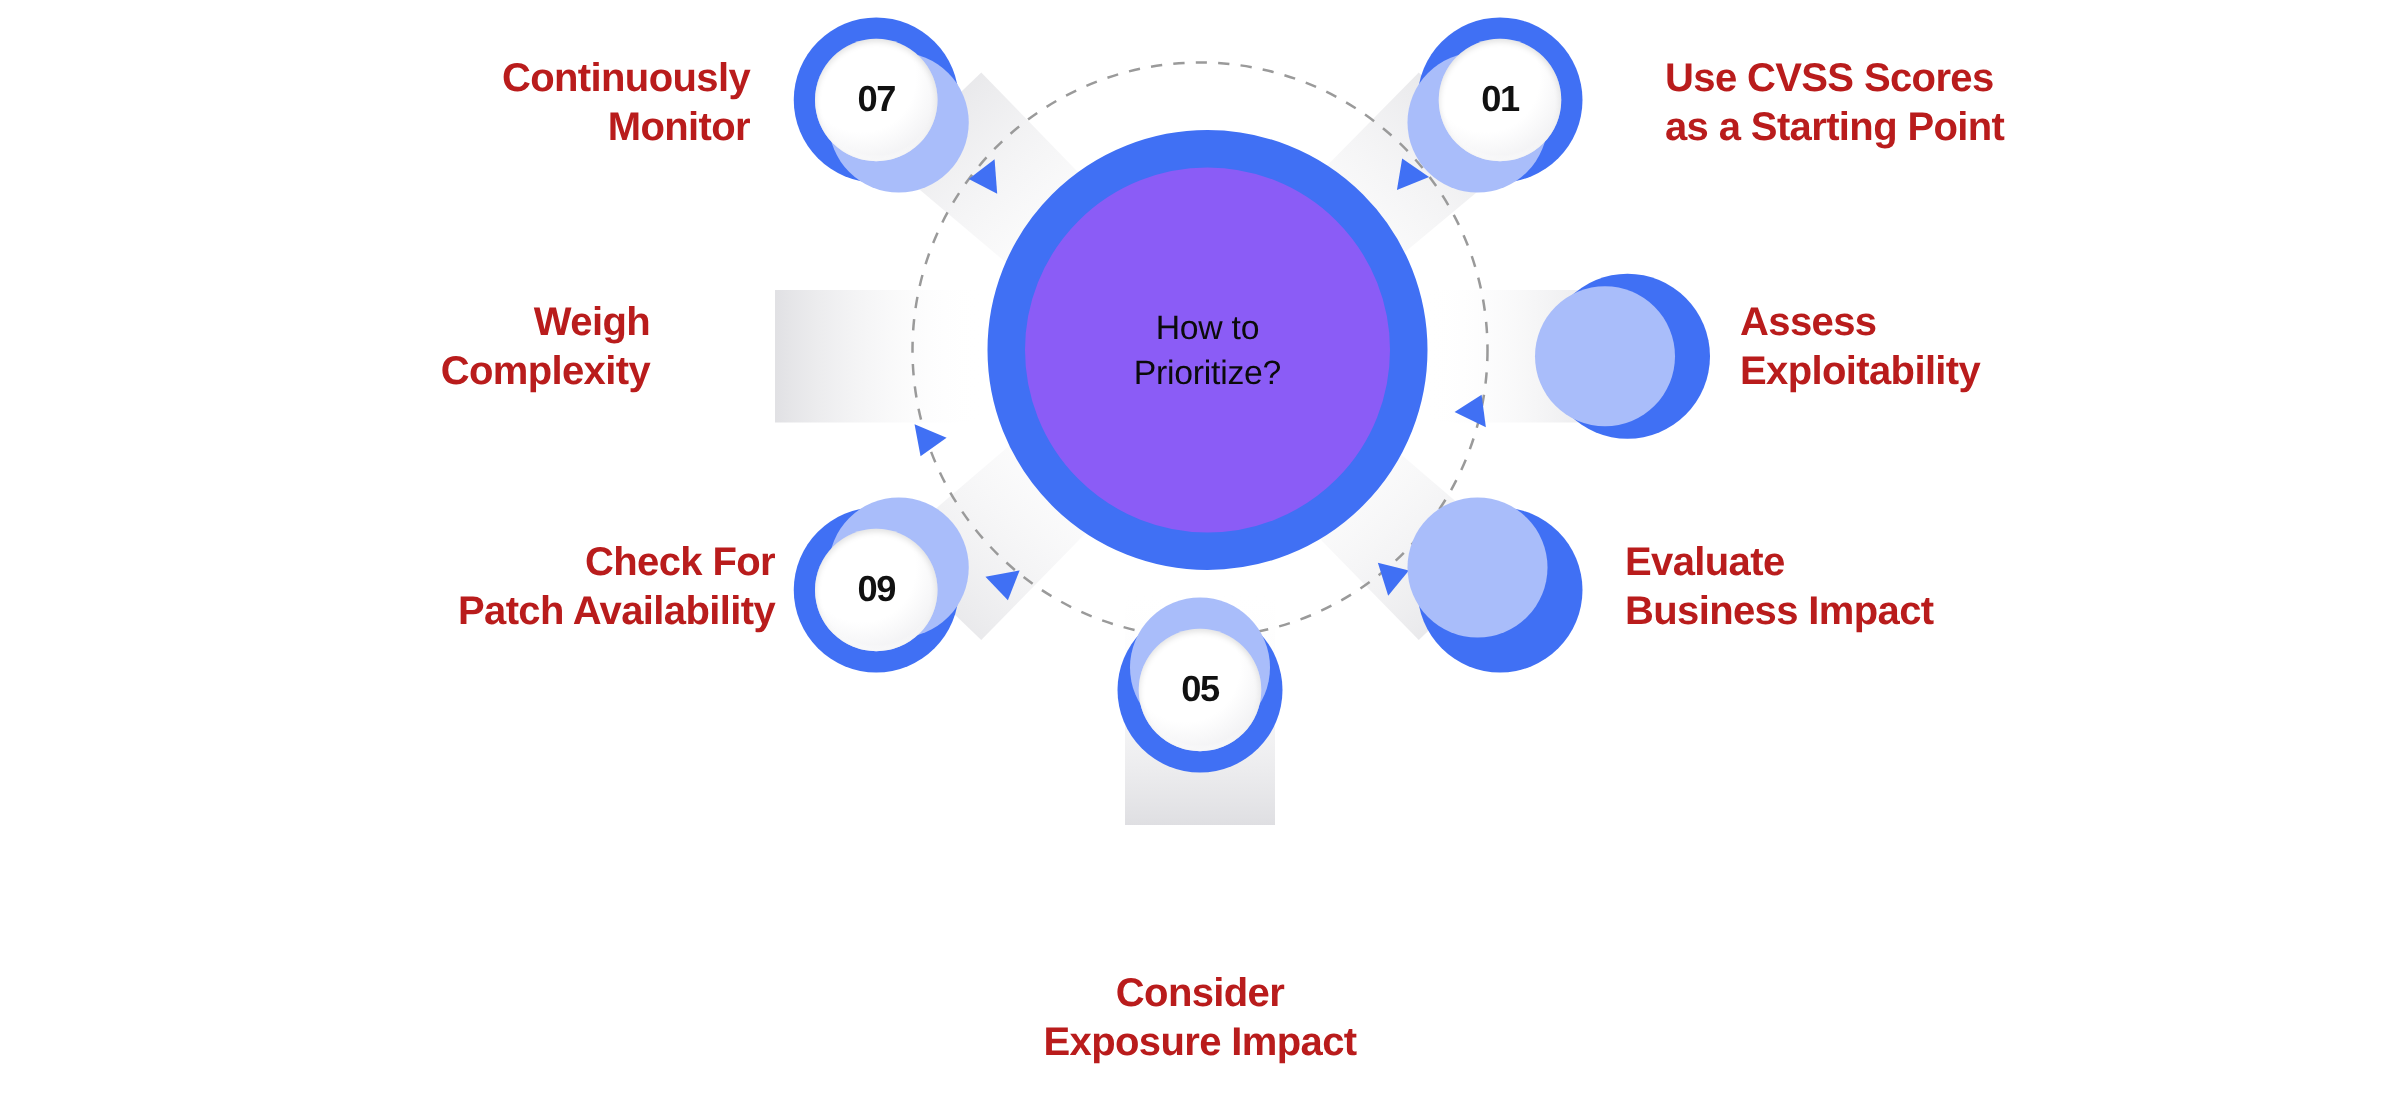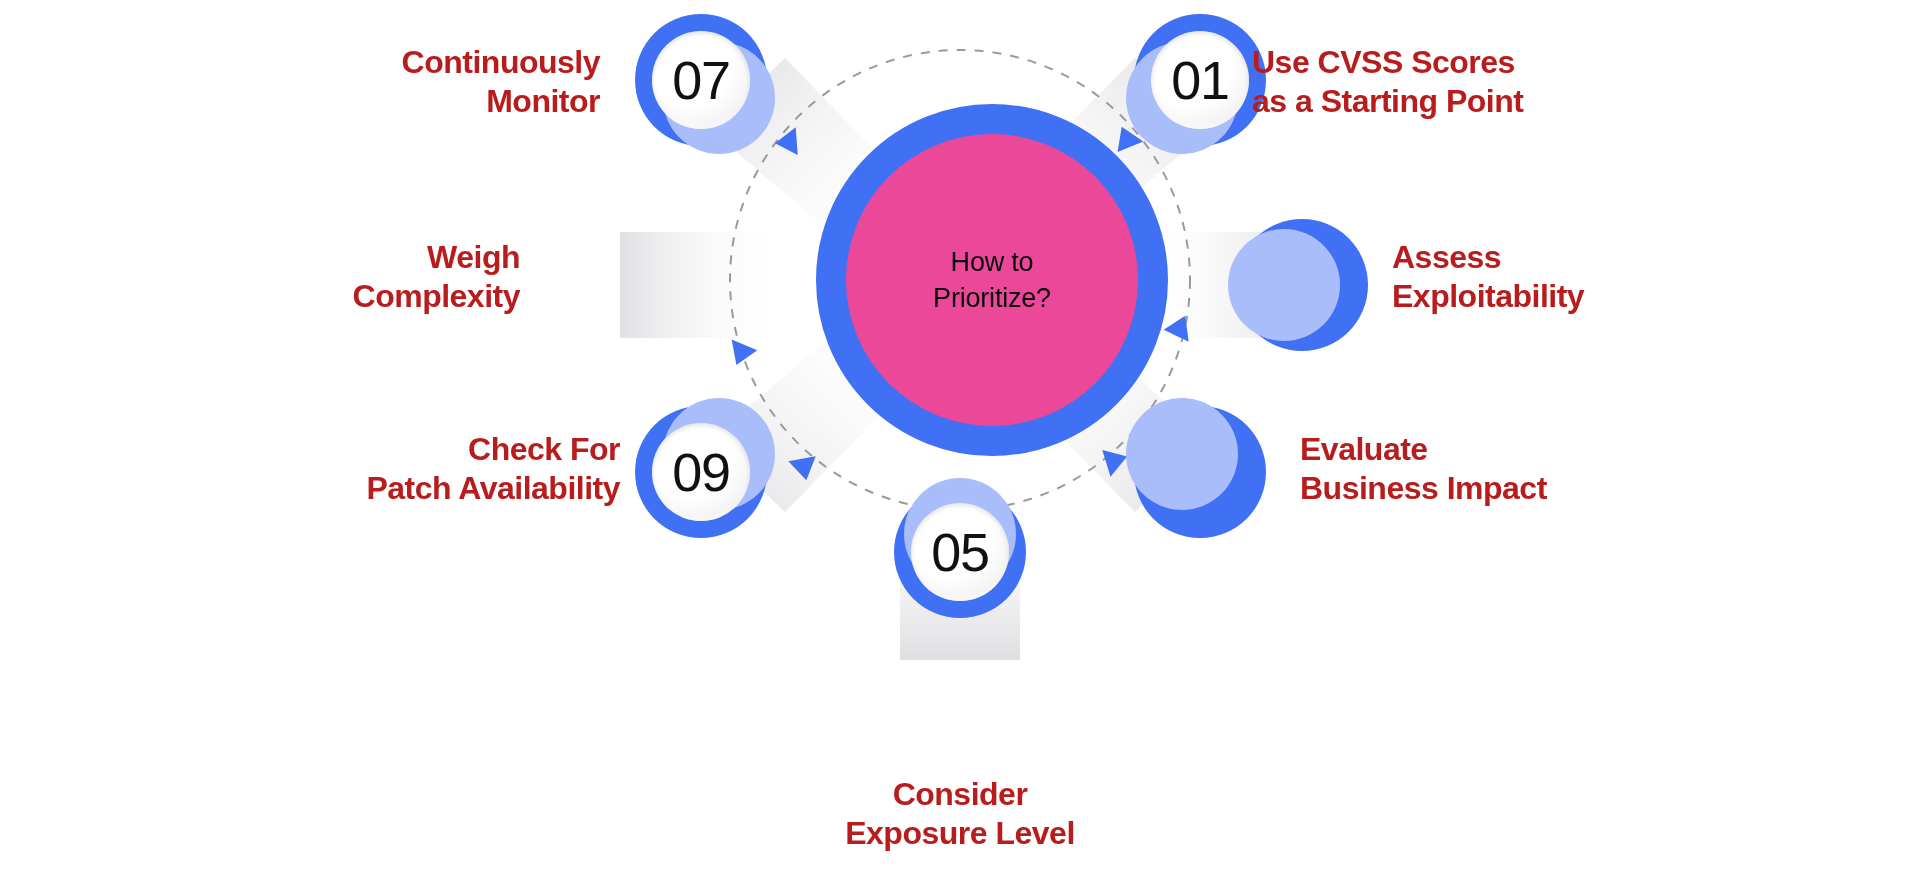--- a/index.html
+++ b/index.html
@@ -16,24 +16,24 @@
   #svg-beams{z-index:1;}
   #svg-track{z-index:2;}
   .nodes{z-index:4;}
   .labels{z-index:5;}
   #hub{z-index:3;}
 
   
   #hub{
     position:absolute;
     width:352px;height:352px;
-    left:816px;top:104px;
+    left:790px;top:104px;
     border-radius:50%;
     border:30px solid #4070f4;
-    background:#ec4899;
+    background:#8b5cf6;
     box-sizing:border-box;
     display:flex;align-items:center;justify-content:center;
   }
   #hub-text{
     font-size:27px;line-height:1.34;
     font-weight:400;color:#0b0b0b;
     text-align:center;letter-spacing:-0.2px;
     white-space:pre-line;
   }
 
@@ -58,21 +58,21 @@
     position:absolute;
     left:17px;top:17px;
     width:98px;height:98px;
     border-radius:50%;
     background:radial-gradient(circle at 38% 32%, #ffffff 0%, #ffffff 48%, #f2f2f4 76%, #e2e2e6 100%);
     box-shadow:inset 0 2px 5px rgba(0,0,0,0.13), inset 0 -2px 4px rgba(255,255,255,0.9);
     display:flex;align-items:center;justify-content:center;
     z-index:3;
   }
   .node .num{
-    font-size:54px;font-weight:400;color:#111111;
+    font-size:29px;font-weight:700;color:#111111;
     letter-spacing:-1.2px;line-height:1;
     font-family:"Liberation Sans","DejaVu Sans",sans-serif;
   }
 
   
   .arc-br{right:-8px;bottom:-8px;}
   .arc-bl{left:-8px;bottom:-8px;}
   .arc-l {left:-8px;top:10px;}
   .arc-r {right:-8px;top:10px;}
   .arc-t {left:10px;top:-8px;}
@@ -213,31 +213,31 @@
       <div class="arc arc-br"></div>
       <div class="disc">
         <span class="num">07</span>
       </div>
     </div>
 
   </div>
 
   <div class="labels layer">
 
-    <div class="label left-align" style="left:1252px;top:43px;width:400px;">Use CVSS Scores
+    <div class="label left-align" style="left:1332px;top:43px;width:400px;">Use CVSS Scores
 as a Starting Point</div>
 
     <div class="label left-align" style="left:1300px;top:430px;width:400px;">Evaluate
 Business Impact</div>
 
     <div class="label left-align" style="left:1392px;top:238px;width:400px;">Assess
 Exploitability</div>
 
     <div class="label center-align" style="left:760px;top:775px;width:400px;">Consider
-Exposure Level</div>
+Exposure Impact</div>
 
     <div class="label right-align" style="left:160px;top:430px;width:460px;">Check For
 Patch Availability</div>
 
     <div class="label right-align" style="left:120px;top:238px;width:400px;">Weigh
 Complexity</div>
 
     <div class="label right-align" style="left:200px;top:43px;width:400px;">Continuously
 Monitor</div>
 

